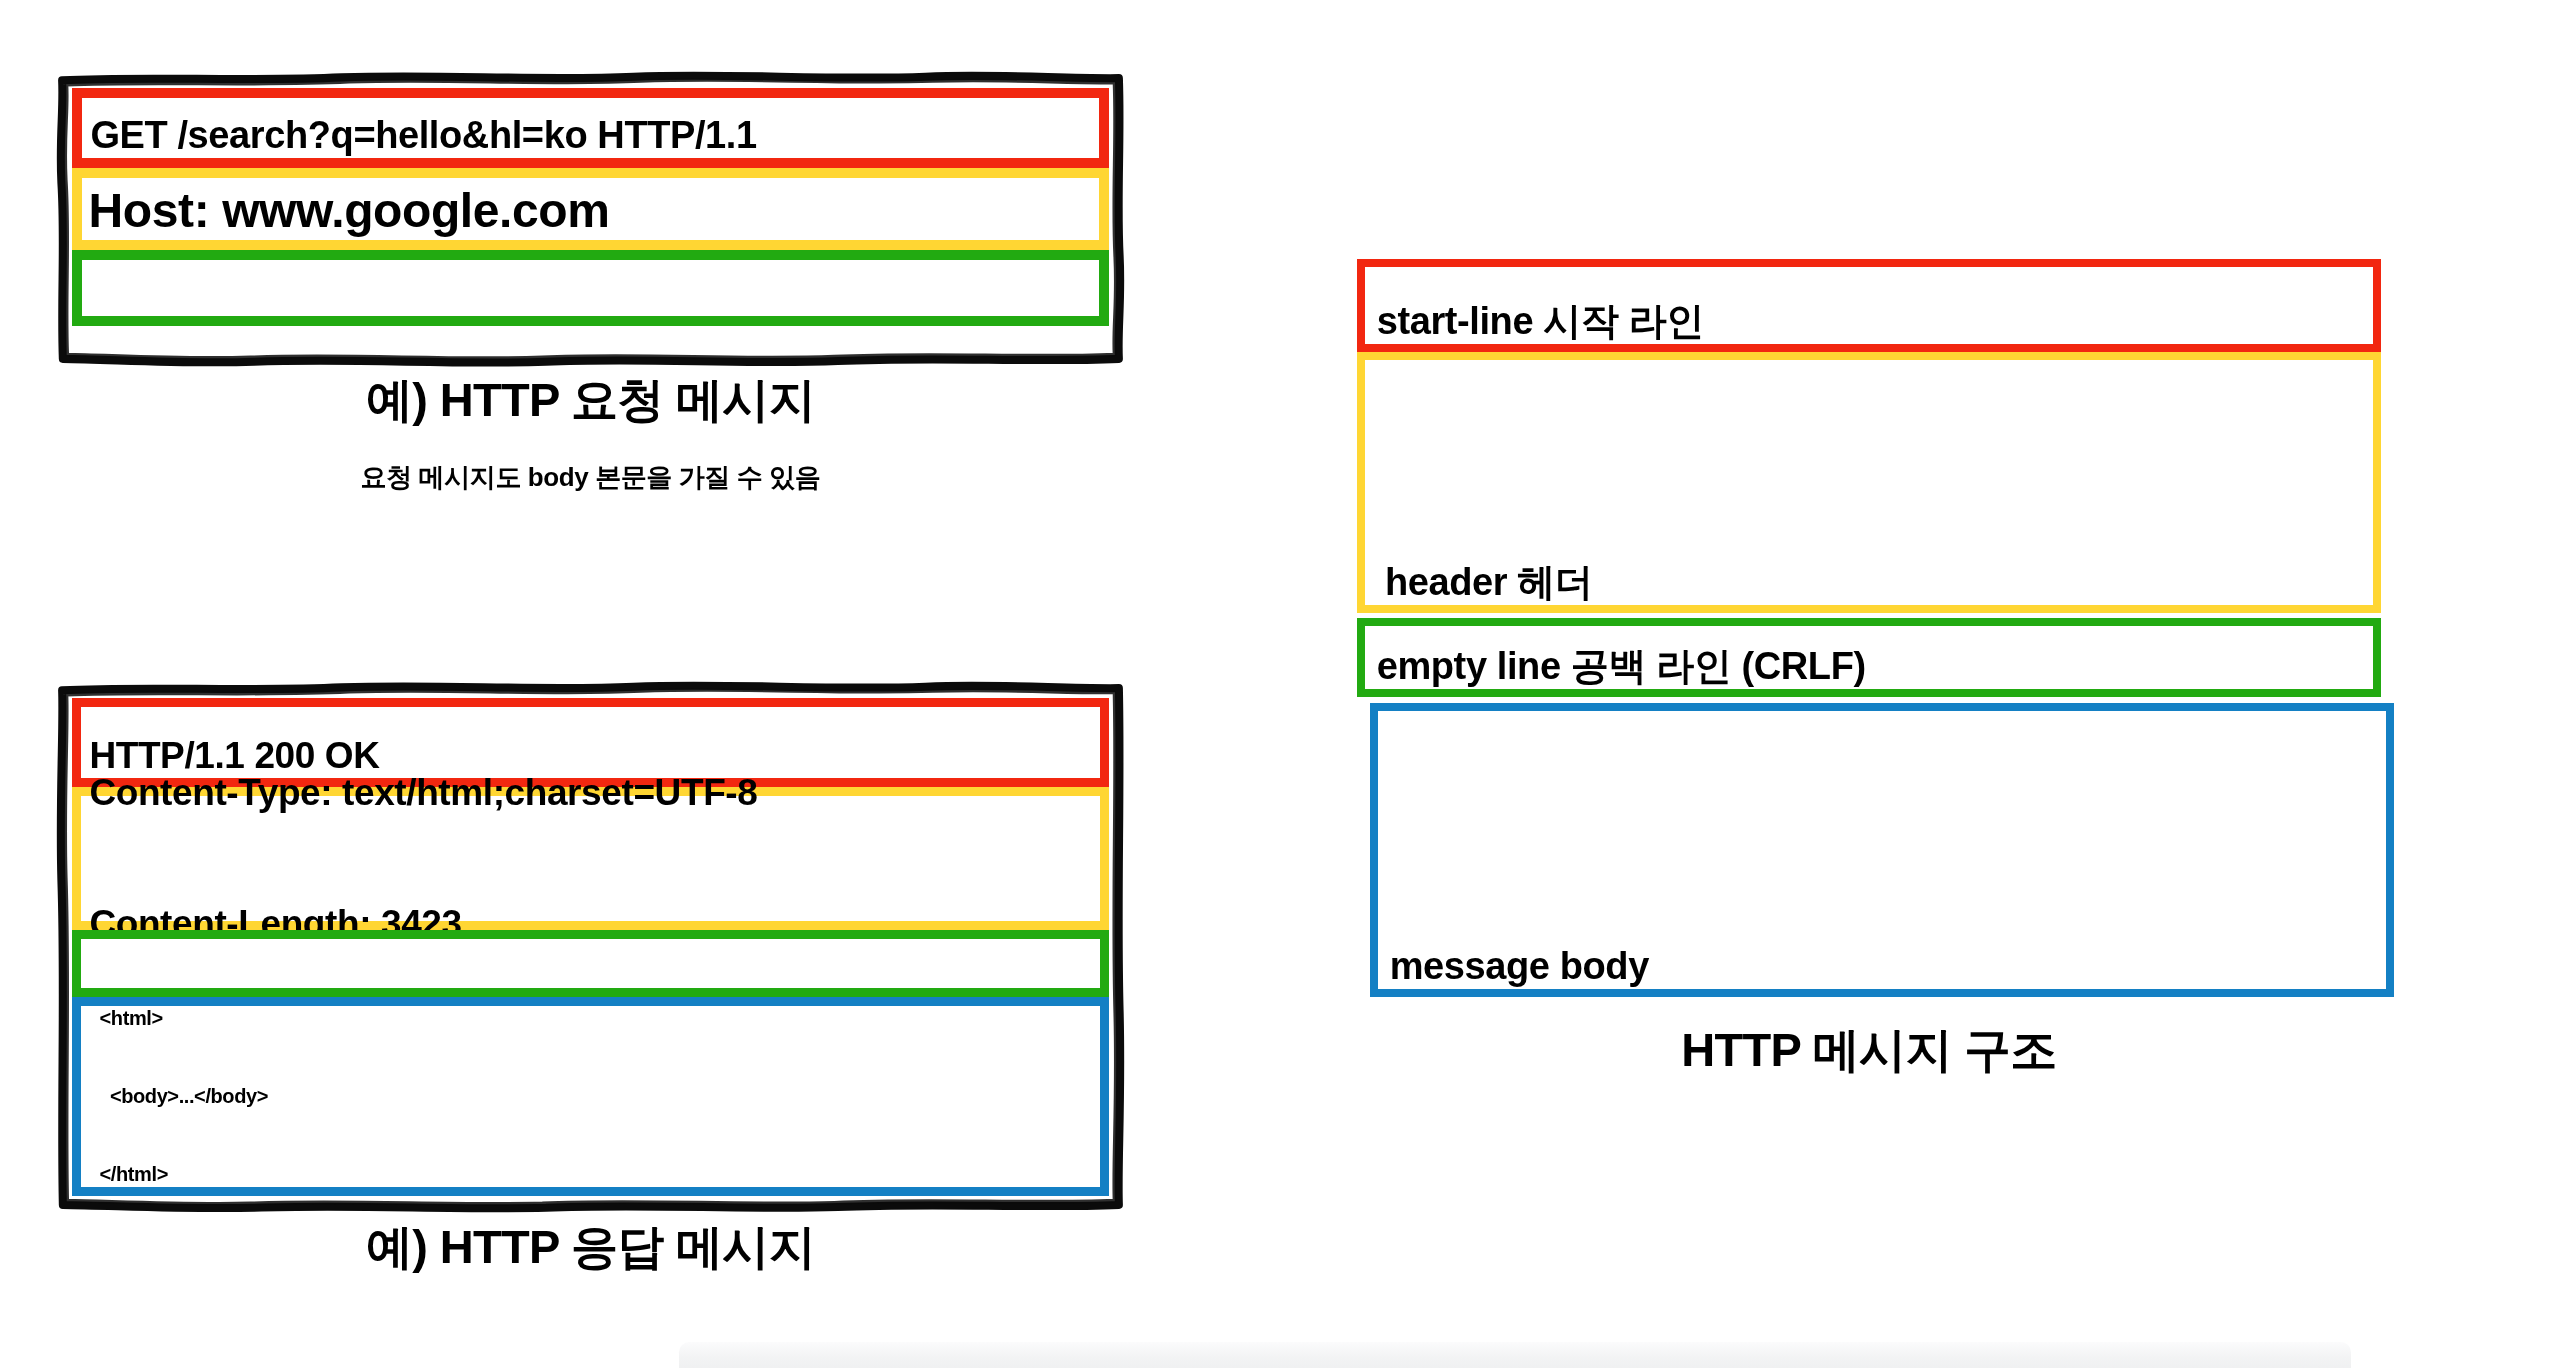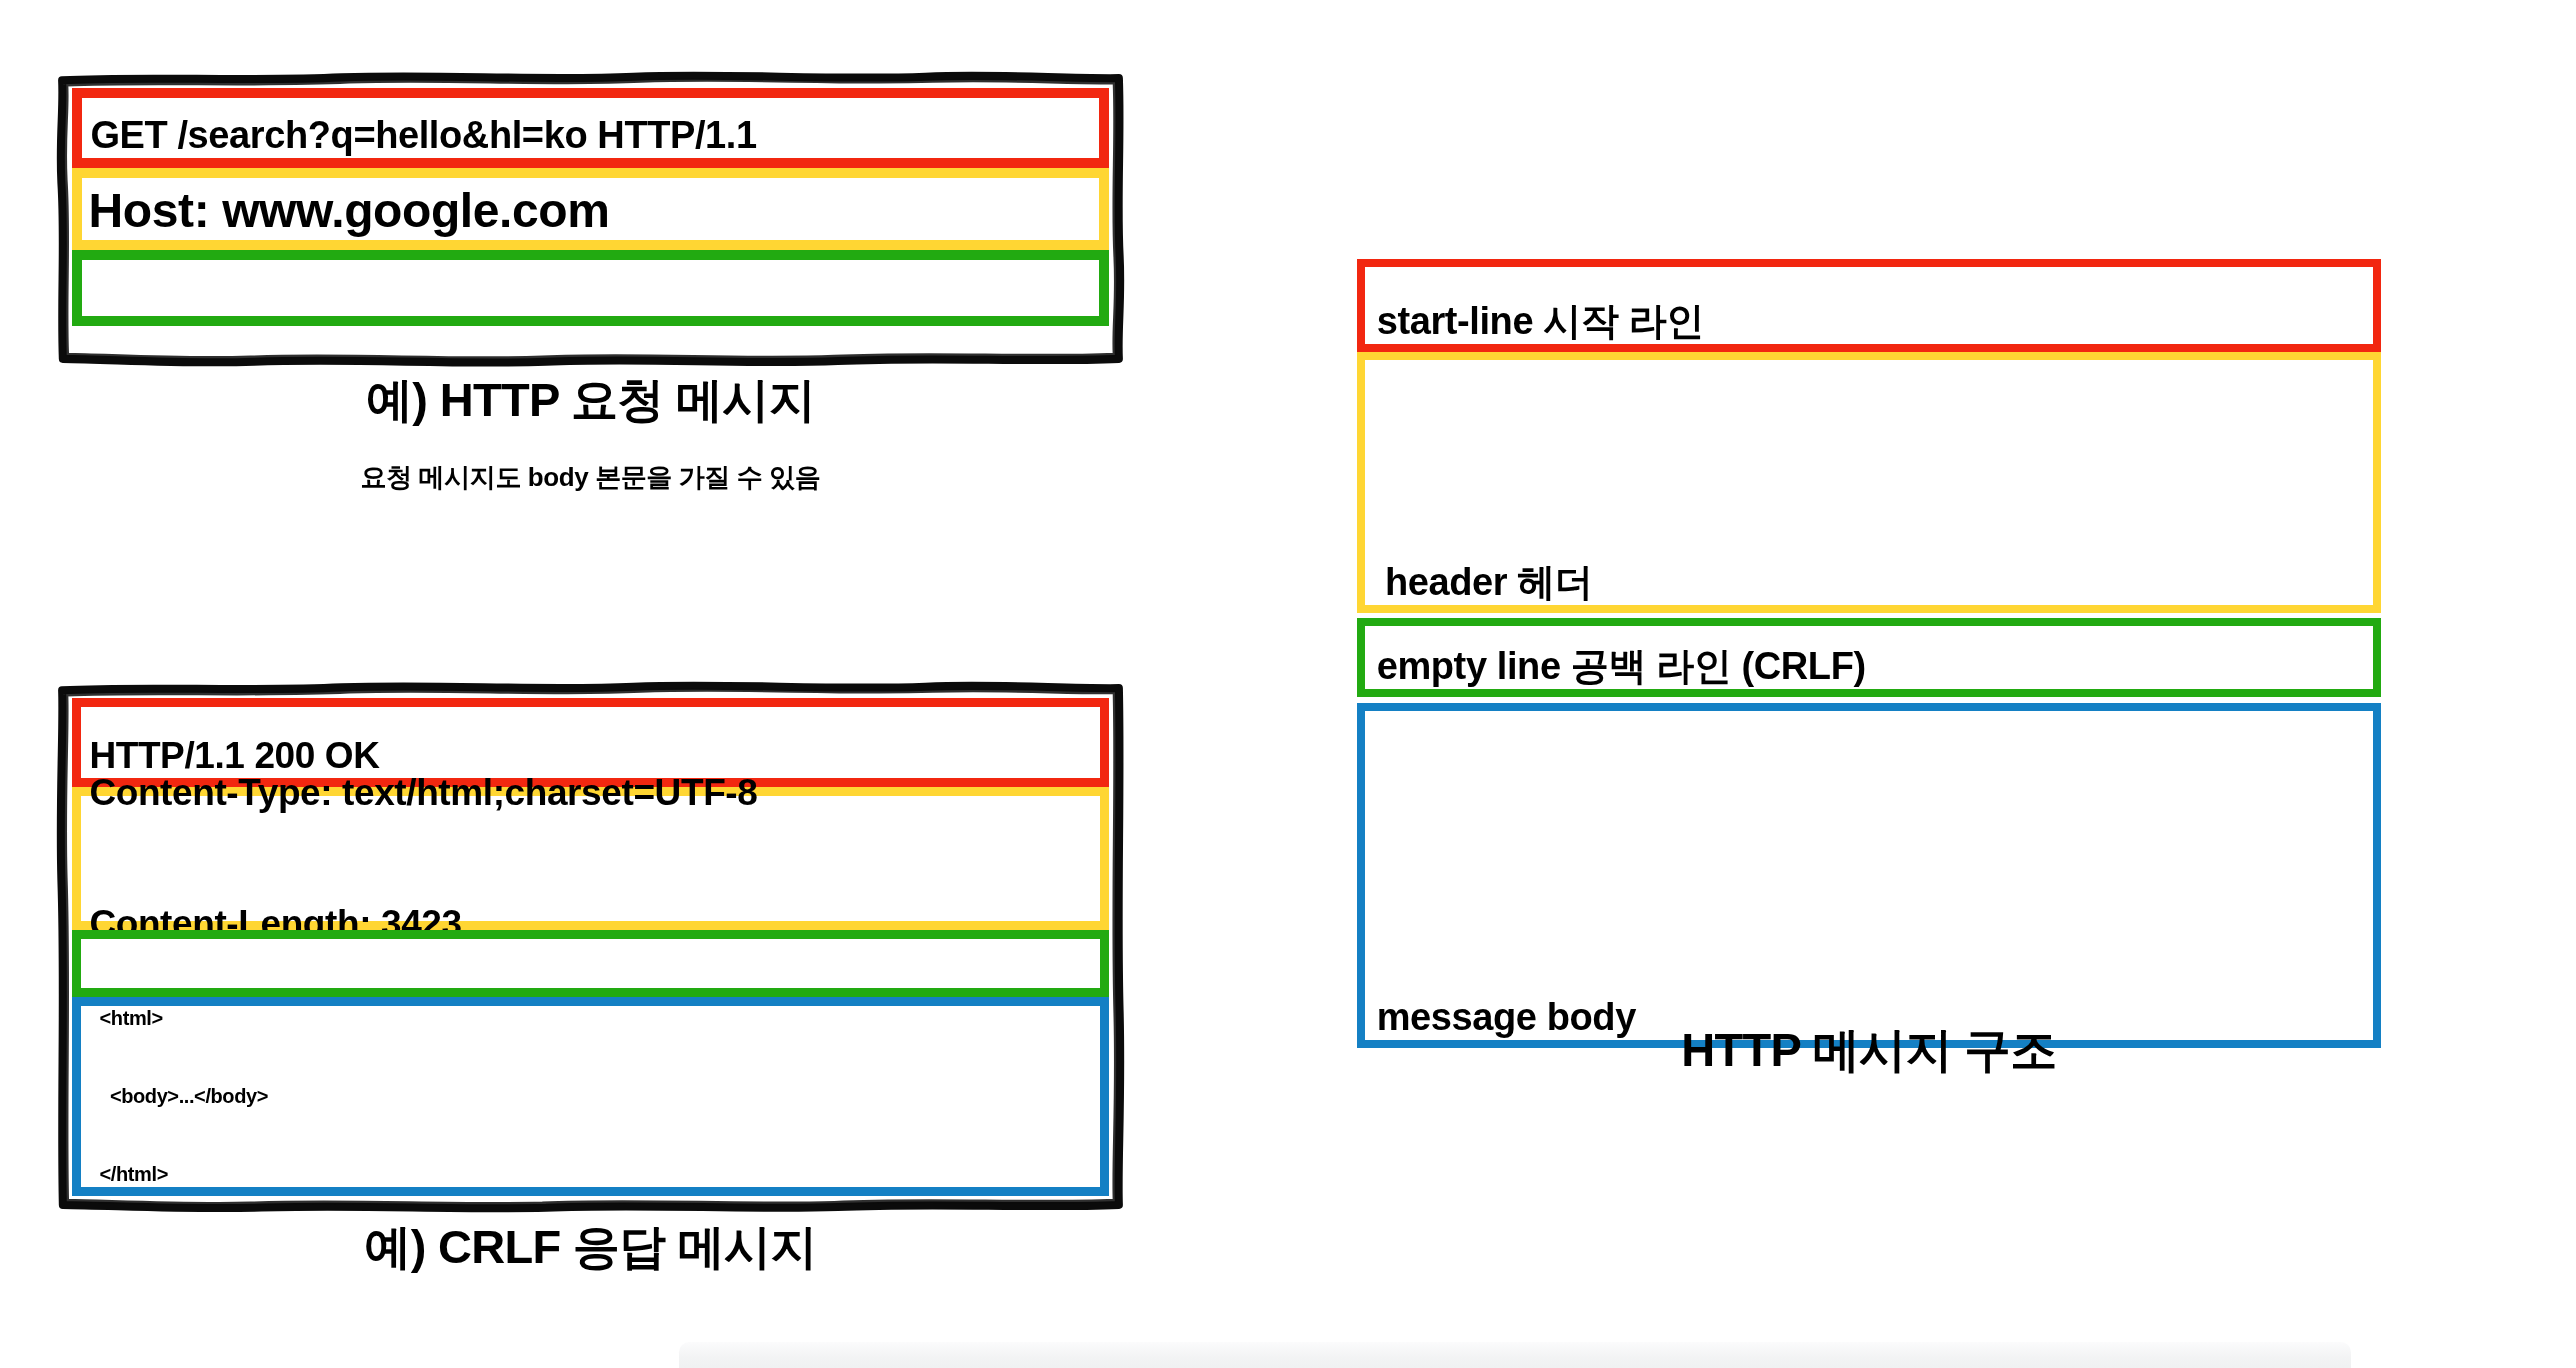--- a/index.html
+++ b/index.html
@@ -146,37 +146,37 @@
       <span class="seg-text" style="font-size:20px; margin-left:19px; line-height:1.3;">
         <span style="display:block;">&lt;html&gt;</span>
         <span style="display:block;">  &lt;body&gt;...&lt;/body&gt;</span>
         <span style="display:block;">&lt;/html&gt;</span>
       </span>
     </div>
 
   </div>
 </div>
 
-<div class="caption caption-big" style="left:57px; top:1216px; width:1067px;">예) CRLF 응답 메시지</div>
+<div class="caption caption-big" style="left:57px; top:1216px; width:1067px;">예) HTTP 응답 메시지</div>
 
 <div class="abs" style="left:1357px; top:259px; width:1024px; height:745px;">
 
   <div class="seg" style="left:0; top:0; width:100%; height:93px; border:8.8px solid #F22710;">
     <span class="seg-text" style="font-size:38px; margin-left:11.7px;">start-line 시작 라인</span>
   </div>
 
   <div class="seg" style="left:0; top:93px; width:100%; height:261px; border:8.8px solid #FFD633;">
     <span class="seg-text" style="font-size:38px; margin-left:20px;">header 헤더</span>
   </div>
 
   <div class="seg" style="left:0; top:359px; width:100%; height:79px; border:8.8px solid #22AA11;">
     <span class="seg-text" style="font-size:38px; margin-left:11.7px;">empty line 공백 라인 (CRLF)</span>
   </div>
 
-  <div class="seg" style="left:0; top:444px; width:100%; height:345px; border:8.8px solid #1480C4;">
+  <div class="seg" style="left:13px; top:444px; width:100%; height:294px; border:8.8px solid #1480C4;">
     <span class="seg-text" style="font-size:38px; margin-left:11.7px;">message body</span>
   </div>
 
 </div>
 
 <div class="caption caption-big" style="left:1357px; top:1019px; width:1024px;">HTTP 메시지 구조</div>
 
 <div class="bottom-bar" style="left:679px; top:1342px; width:1672px; height:26px;"></div>
 
 

